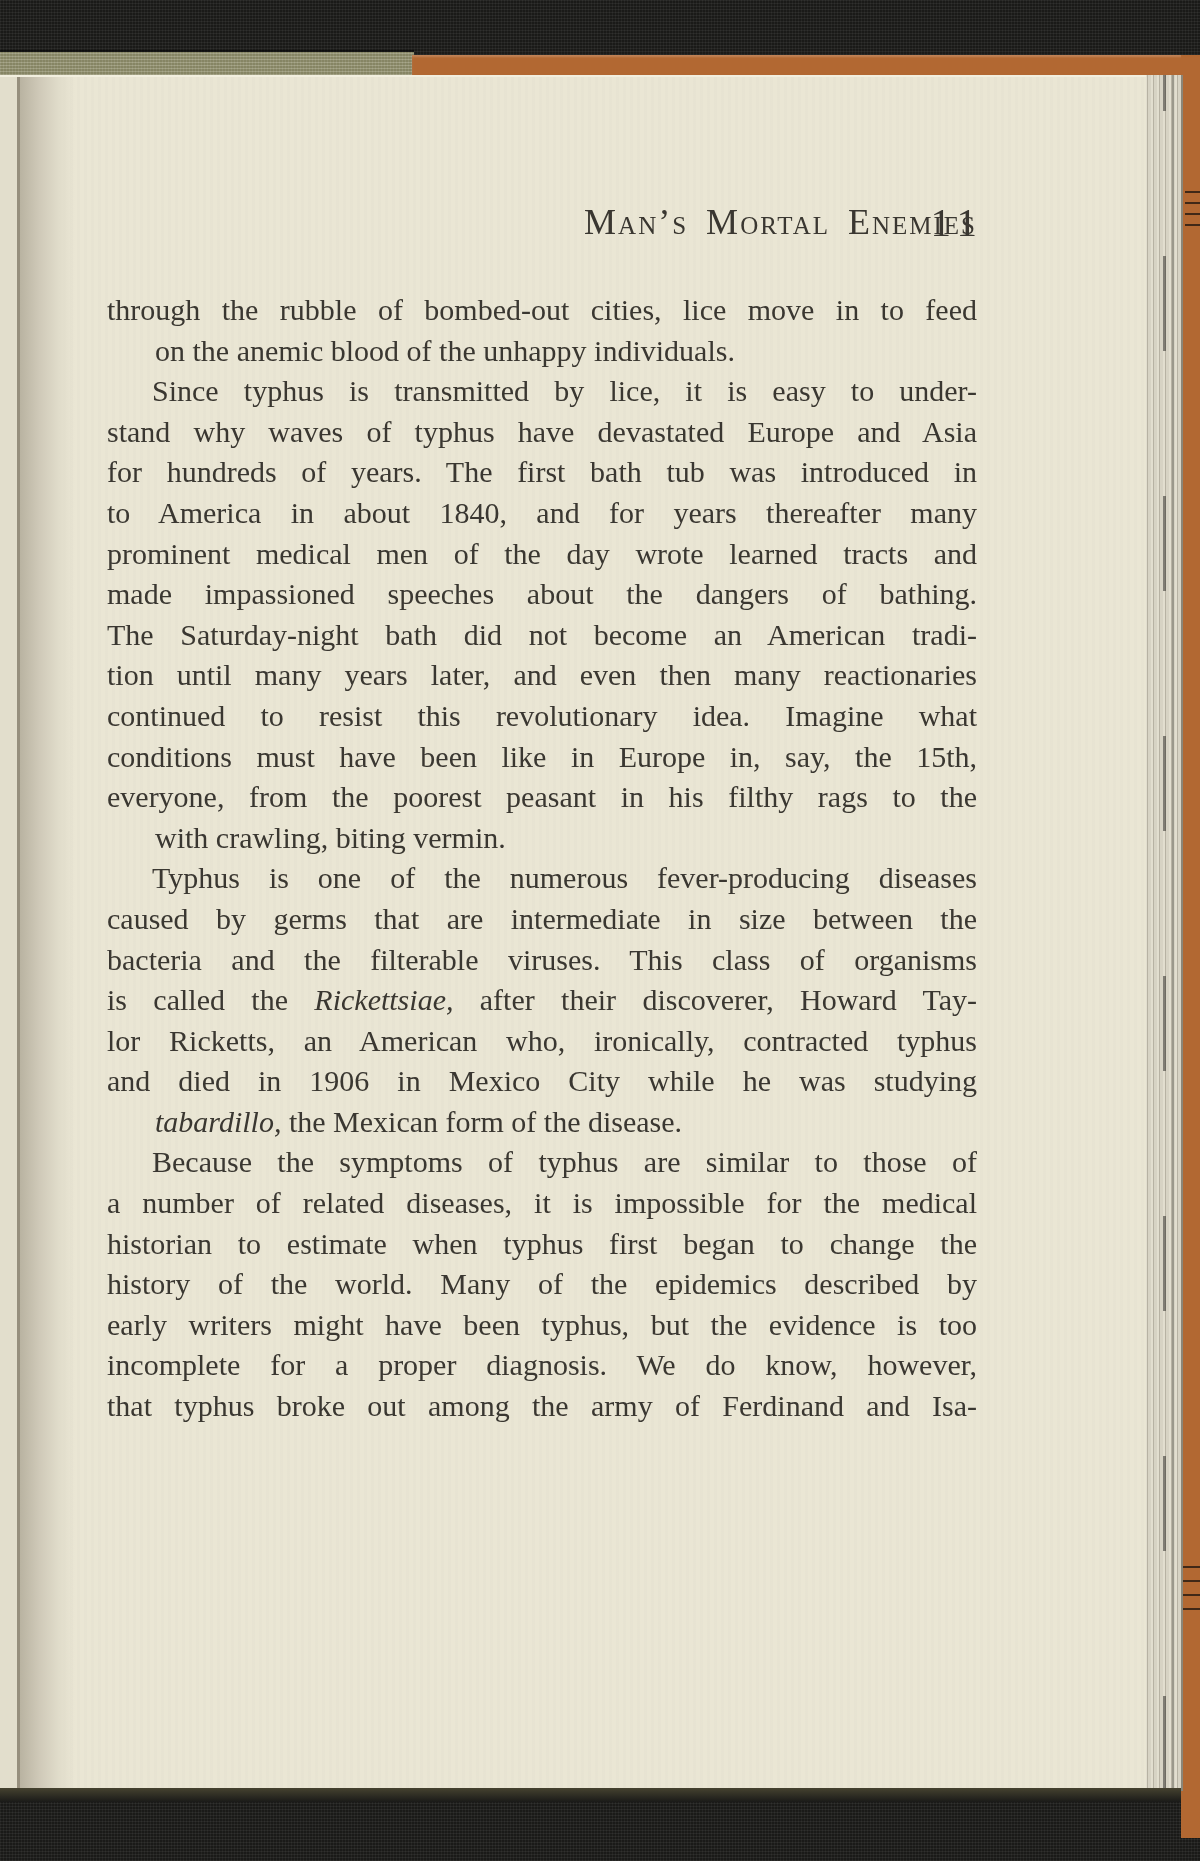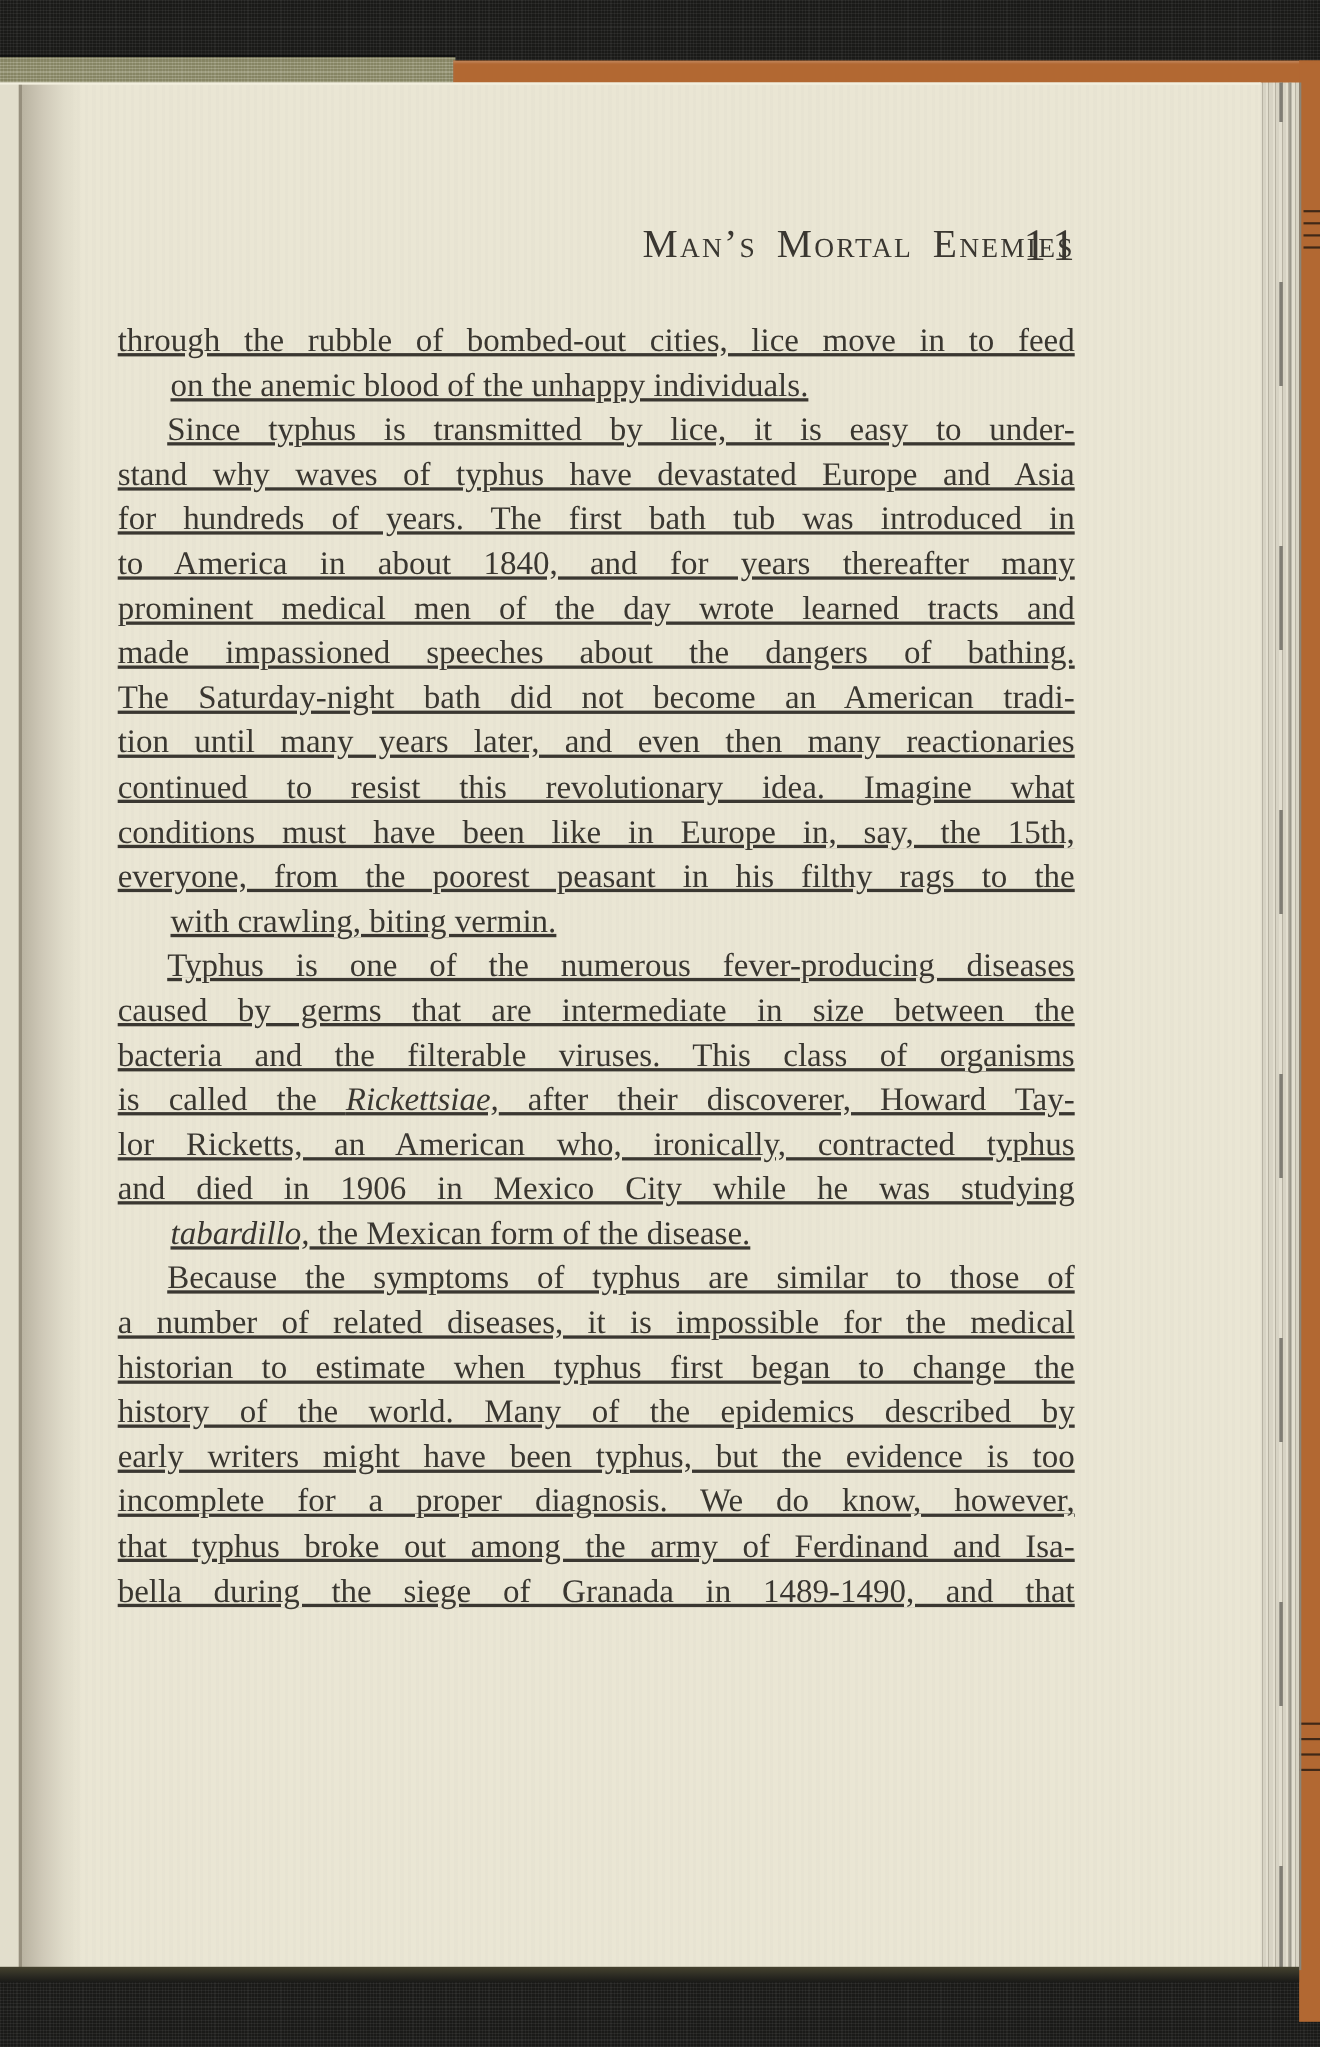--- a/index.html
+++ b/index.html
@@ -48,21 +48,21 @@
   .running-title{
     font-variant-caps:small-caps;font-size:36px;line-height:40px;
     letter-spacing:2px;word-spacing:7px;color:var(--ink,#3a3731);
   }
   .folio{
     position:absolute;right:0;top:0;font-size:41px;line-height:40px;
     letter-spacing:7px;margin-right:-7px;color:var(--ink,#3a3731);
   }
   .page-body{
     position:absolute;left:0;top:213px;width:870px;
-    font-size:30px;line-height:40.6px;color:var(--ink,#3a3731);text-decoration:underline;
+    font-size:30px;line-height:40.6px;color:var(--ink,#3a3731);
   }
   .line{text-align:justify;text-align-last:justify;}
   .line.free{text-align-last:left;margin-left:48px;}
   .line.ind{text-indent:45px;}
   .it{font-style:italic;}
   .fore-edge{
     position:absolute;left:1145px;top:75px;width:36px;height:1716px;
     background:repeating-linear-gradient(90deg,#e2decf 0 2px,#b7b2a3 2px 3px,#d7d3c4 3px 6px);
     border-right:2px solid #8b8678;
   }
@@ -138,20 +138,19 @@
             <div class="line free"><span class="it">tabardillo,</span><span> the Mexican form of the disease.</span></div>
           </div>
           <div>
             <div class="line ind"><span>Because the symptoms of typhus are similar to those of</span></div>
             <div class="line"><span>a number of related diseases, it is impossible for the medical</span></div>
             <div class="line"><span>historian to estimate when typhus first began to change the</span></div>
             <div class="line"><span>history of the world.  Many of the epidemics described by</span></div>
             <div class="line"><span>early writers might have been typhus, but the evidence is too</span></div>
             <div class="line"><span>incomplete for a proper diagnosis.  We do know, however,</span></div>
             <div class="line"><span>that typhus broke out among the army of Ferdinand and Isa-</span></div>
-            <div class="line"><span>bella during the siege of Granada in 1489-1490, and that</span></div>
           </div>
         </div>
     </div>
   </div>
 
   <div class="page-bottom-edge"></div>
 </div>
 
 </body></html>

